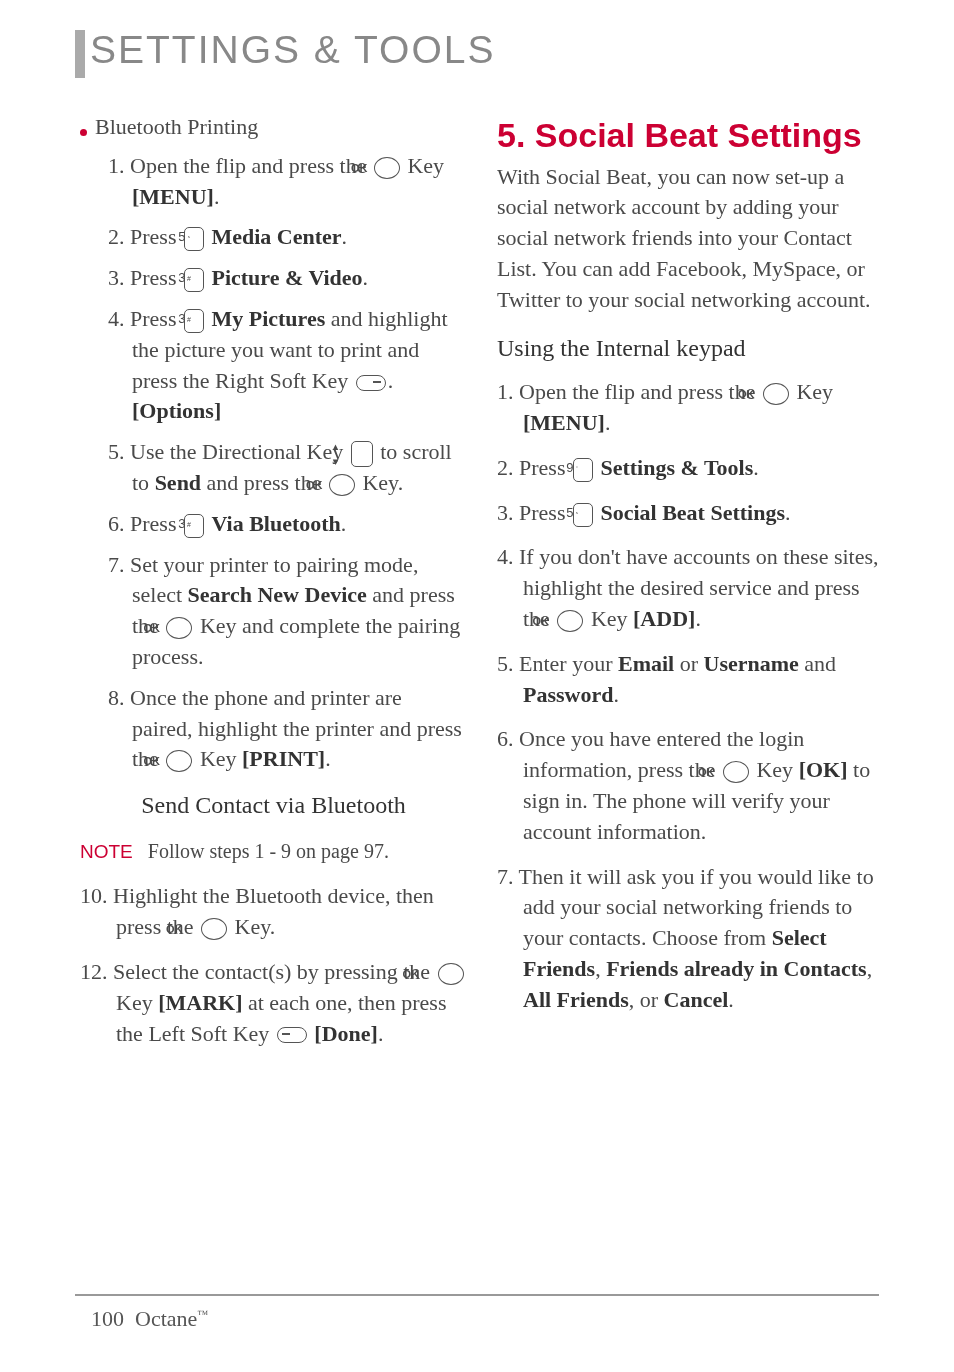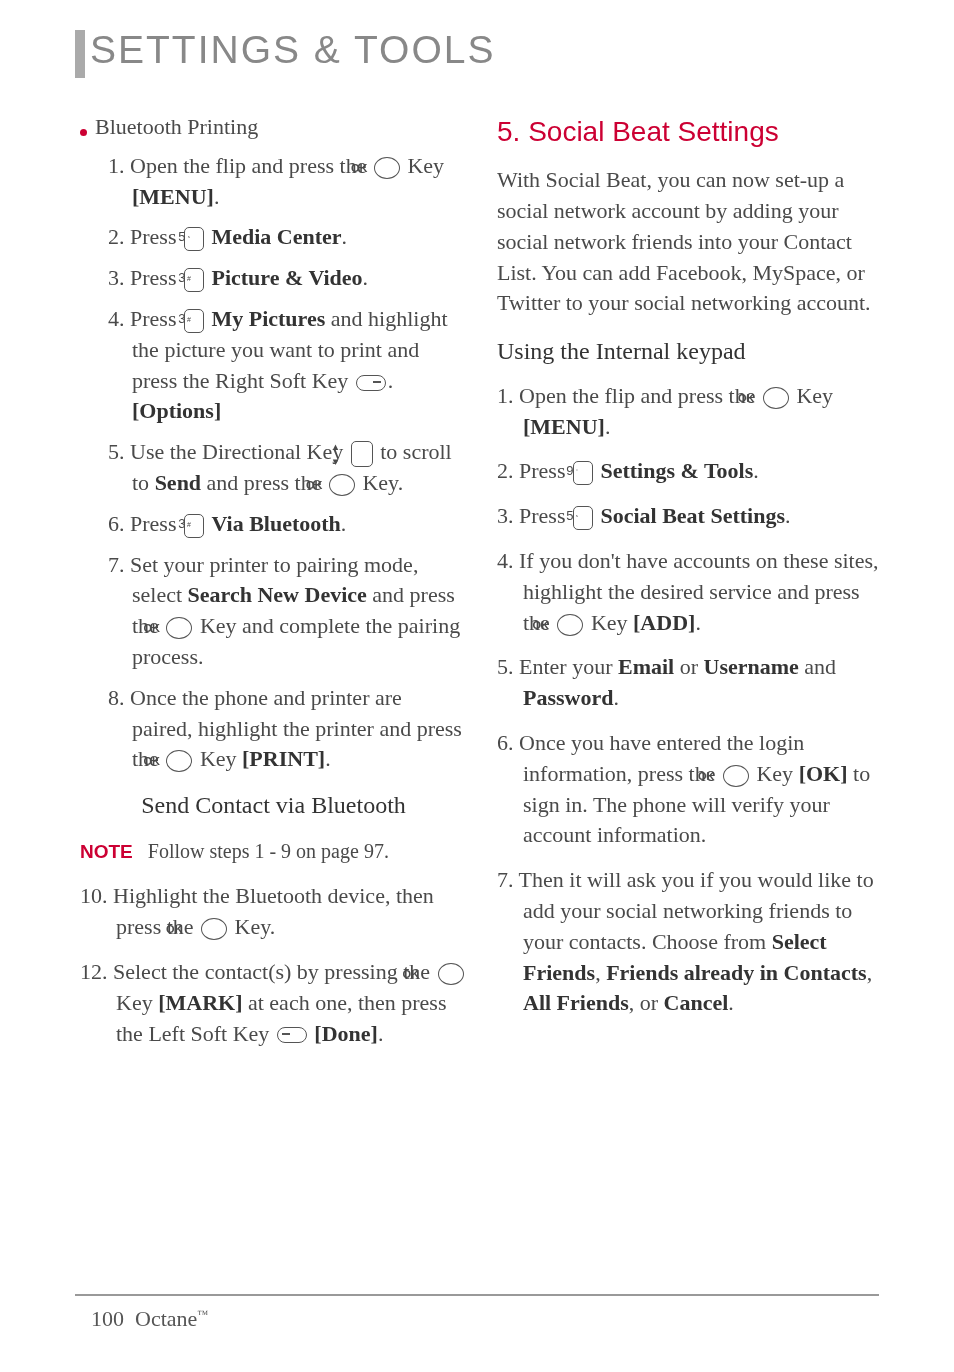--- a/index.html
+++ b/index.html
@@ -142,29 +142,29 @@
     .bold { font-weight: bold; color: #333; text-align: center; }
     .subhead {
       font-size: 24px;
       color: #333;
       margin-top: 4px;
       margin-bottom: 14px;
       text-align: center;
     }
     .note-label {
       color: #cc0033;
-      font-weight: bold;
+      font-weight: normal;
       font-family: Arial, sans-serif;
       font-size: 19px;
     }
     .section-heading {
       color: #cc0033;
-      font-size: 28px;
-      font-weight: normal;
-      margin-bottom: 14px;
+      font-size: 34px;
+      font-weight: bold;
+      margin-bottom: 2px;
       font-family: 'Trebuchet MS', Arial, sans-serif;
     }
     .subheading {
       font-size: 24px;
       color: #333;
       margin-top: 8px;
       margin-bottom: 12px;
     }
     .footer-line {
       position: absolute;

